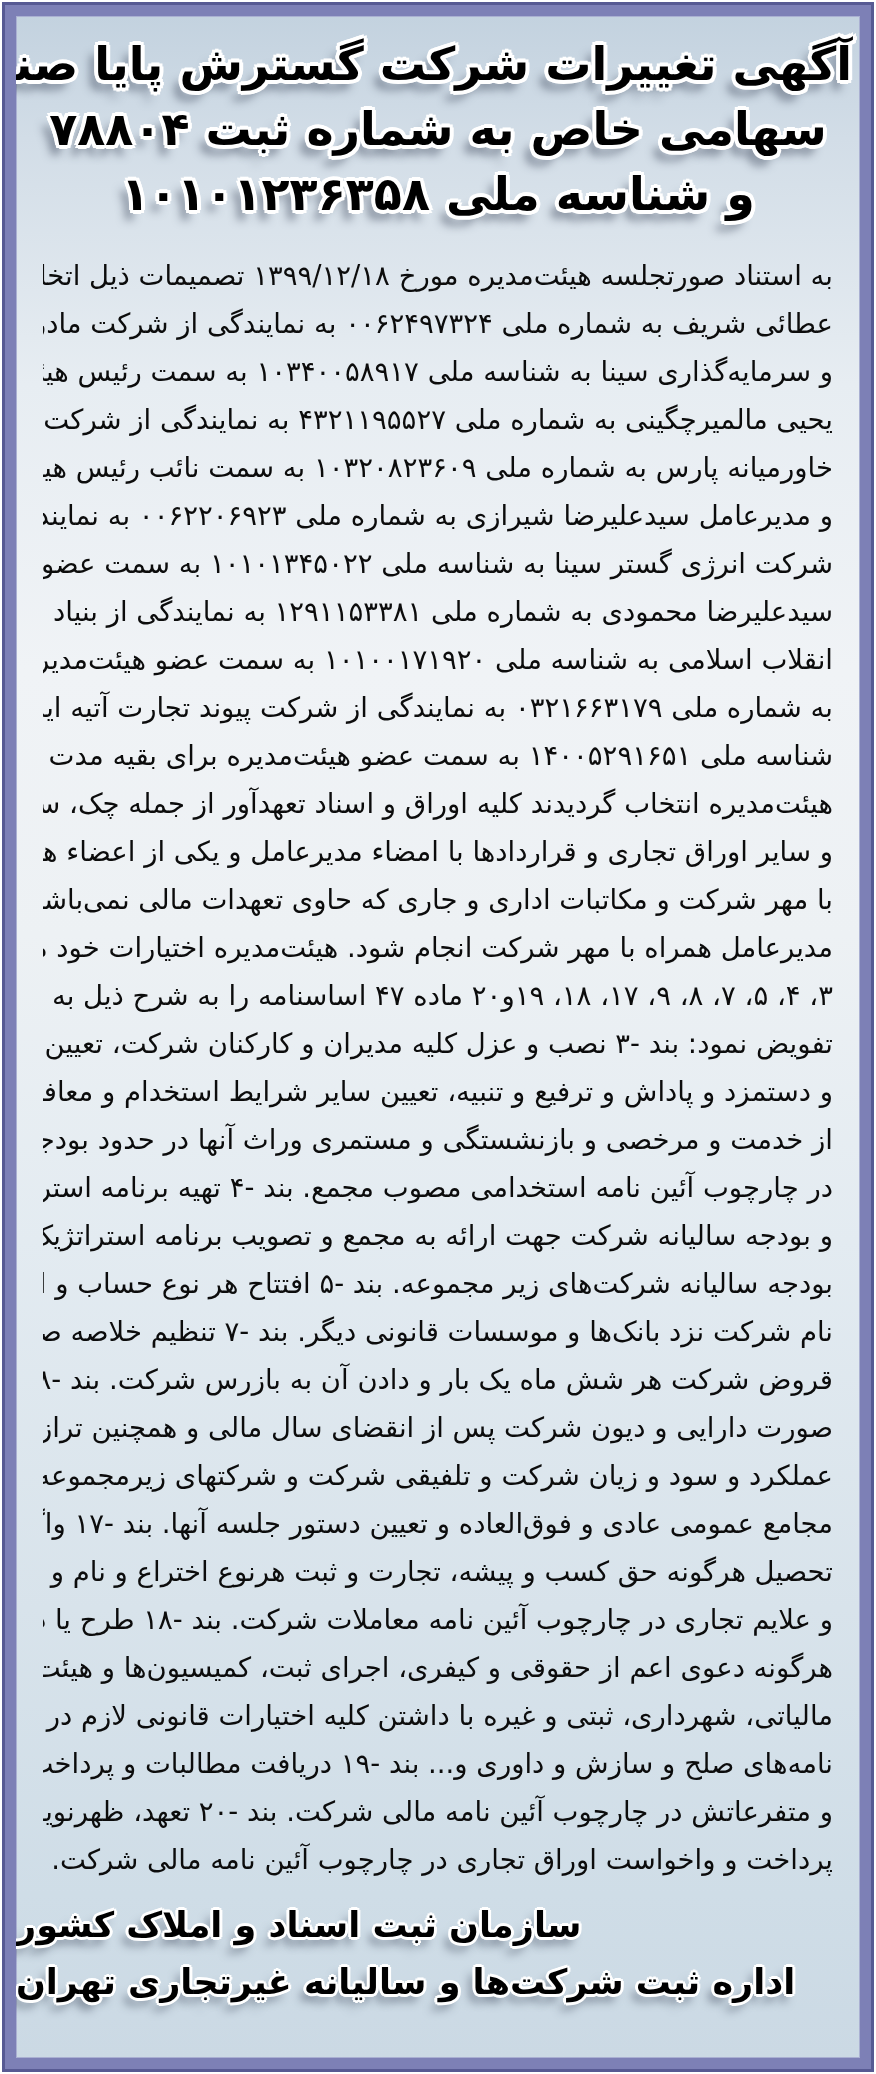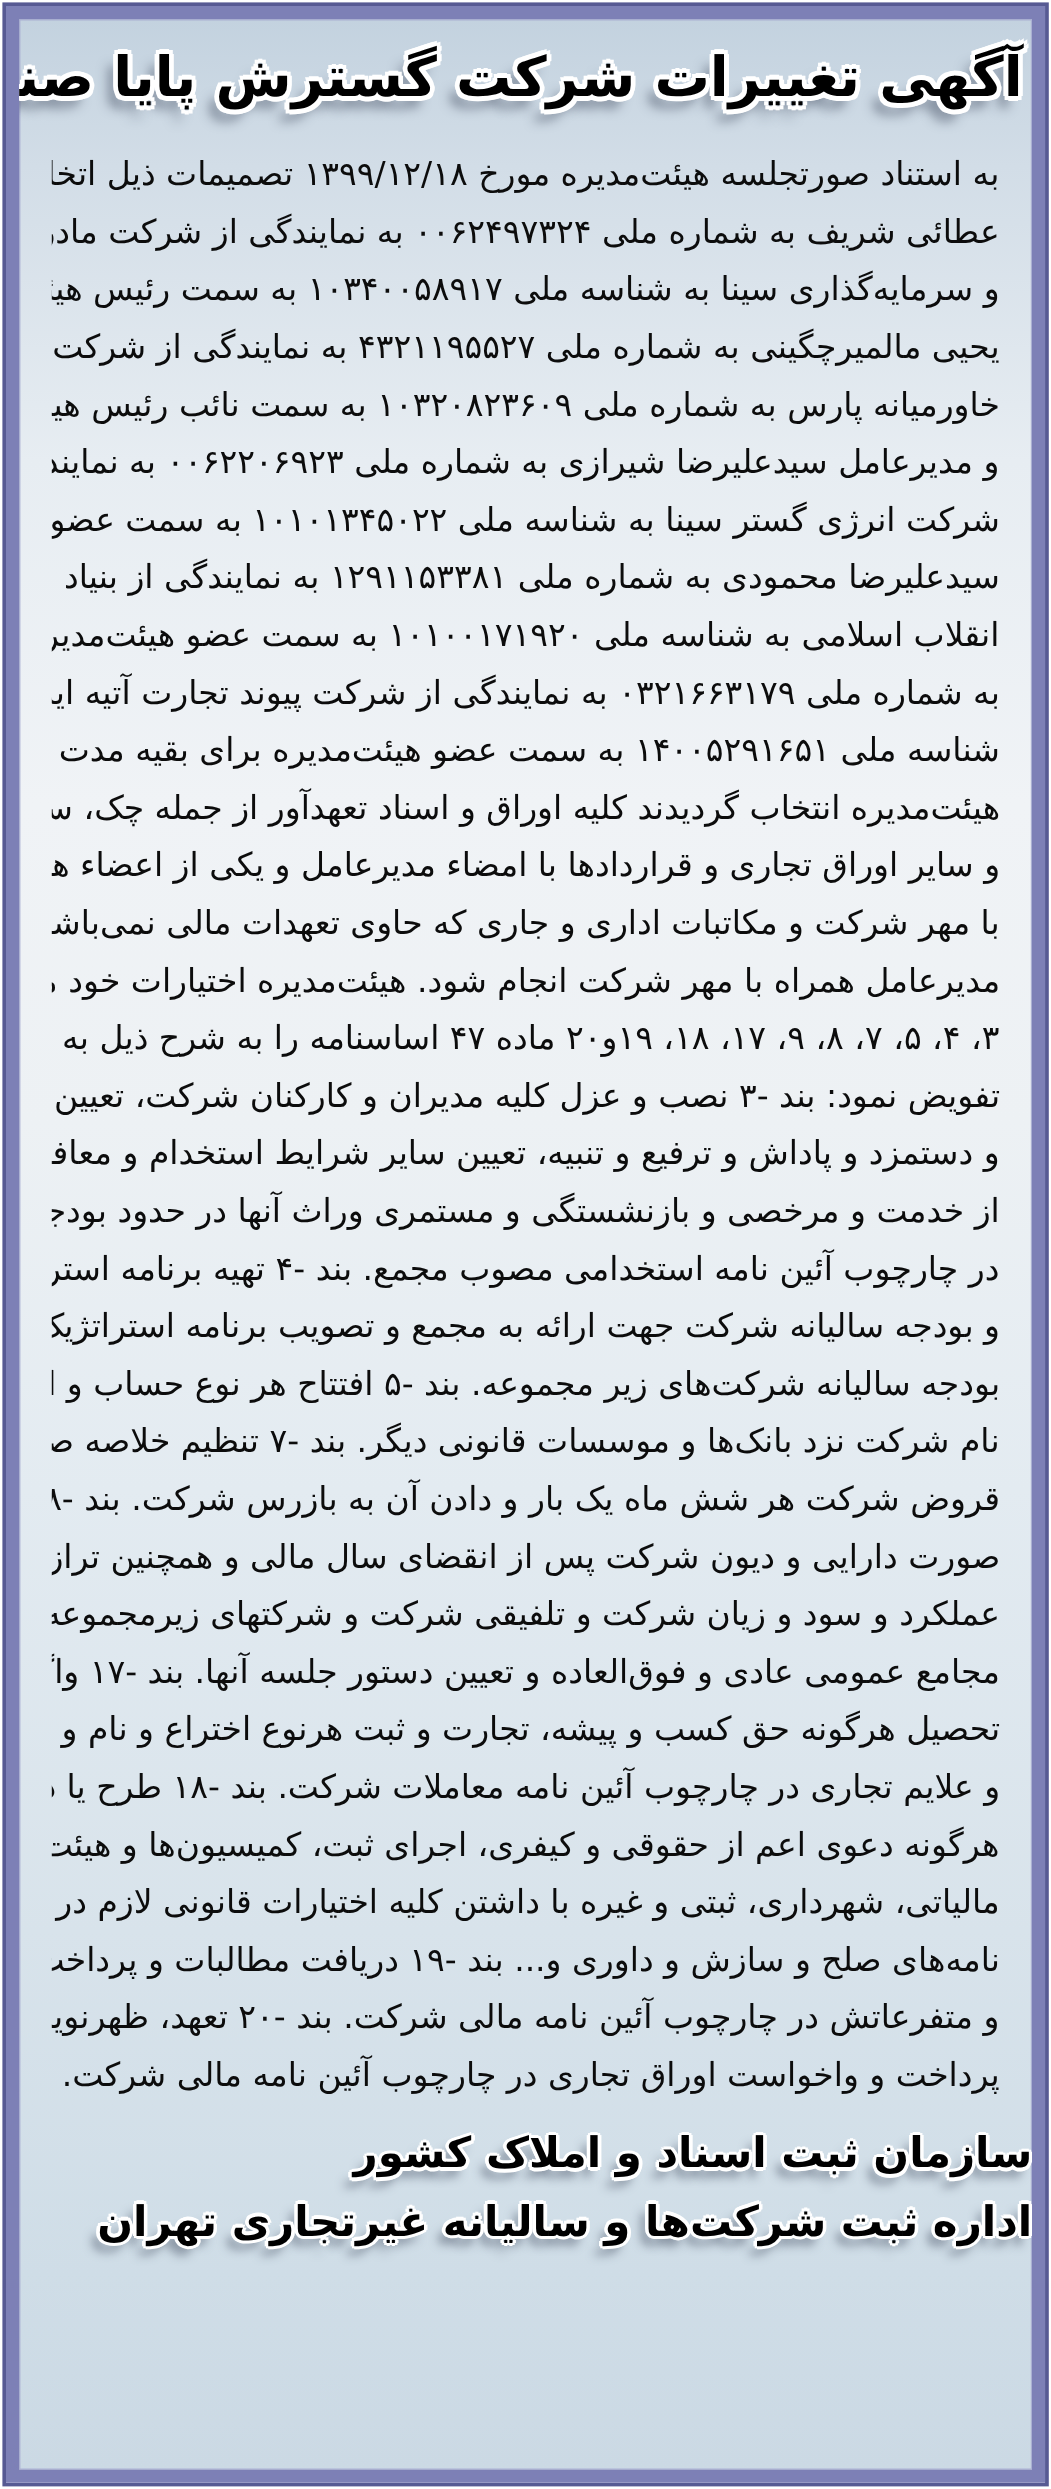--- a/index.html
+++ b/index.html
@@ -25,37 +25,39 @@
       -3px -3px 0 #fff, 3px -3px 0 #fff, -3px 3px 0 #fff, 3px 3px 0 #fff,
       -8px 10px 9px rgba(55,65,85,.5);
   }
   .body{padding:24px 27px 0;color:#0c0c0c;}
   .body-line{
     font-size:27.5px;line-height:48px;height:48px;
     white-space:nowrap;overflow:hidden;
     text-align:justify;text-align-last:justify;text-justify:inter-word;
   }
   .body-line:last-child{text-align-last:right;}
-  .footer{text-align:right;font-weight:bold;color:#000;padding-top:14px;}
+  .footer{text-align:left;font-weight:bold;color:#000;padding-top:14px;}
   .footer-line{
     font-size:35px;line-height:57px;white-space:nowrap;
     text-shadow:
       -3px 0 0 #fff, 3px 0 0 #fff, 0 -3px 0 #fff, 0 3px 0 #fff,
       -2px -2px 0 #fff, 2px -2px 0 #fff, -2px 2px 0 #fff, 2px 2px 0 #fff,
       -6px 8px 8px rgba(55,65,85,.5);
   }
 </style>
 </head>
 <body>
 
 <div class="page">
   <div class="frame">
 
     <div class="header">
       <div class="header-line">آگهی تغییرات شرکت گسترش پایا صنعت سینا</div>
+      <div class="header-line">سهامی خاص به شماره ثبت ۷۸۸۰۴</div>
+      <div class="header-line">و شناسه ملی ۱۰۱۰۱۲۳۶۳۵۸</div>
     </div>
 
     <div class="body">
         <div class="body-line">به استناد صورتجلسه هیئت‌مدیره مورخ ۱۳۹۹/۱۲/۱۸ تصمیمات ذیل اتخاذ شد: عباس</div>
         <div class="body-line">عطائی شریف به شماره ملی ۰۰۶۲۴۹۷۳۲۴ به نمایندگی از شرکت مادر تخصصی مالی</div>
         <div class="body-line">و سرمایه‌گذاری سینا به شناسه ملی ۱۰۳۴۰۰۵۸۹۱۷ به سمت رئیس هیئت‌مدیره</div>
         <div class="body-line">یحیی مالمیرچگینی به شماره ملی ۴۳۲۱۱۹۵۵۲۷ به نمایندگی از شرکت ره نگار</div>
         <div class="body-line">خاورمیانه پارس به شماره ملی ۱۰۳۲۰۸۲۳۶۰۹ به سمت نائب رئیس هیئت‌مدیره</div>
         <div class="body-line">و مدیرعامل سیدعلیرضا شیرازی به شماره ملی ۰۰۶۲۲۰۶۹۲۳ به نمایندگی از</div>
         <div class="body-line">شرکت انرژی گستر سینا به شناسه ملی ۱۰۱۰۱۳۴۵۰۲۲ به سمت عضو هیئت‌مدیره</div>

